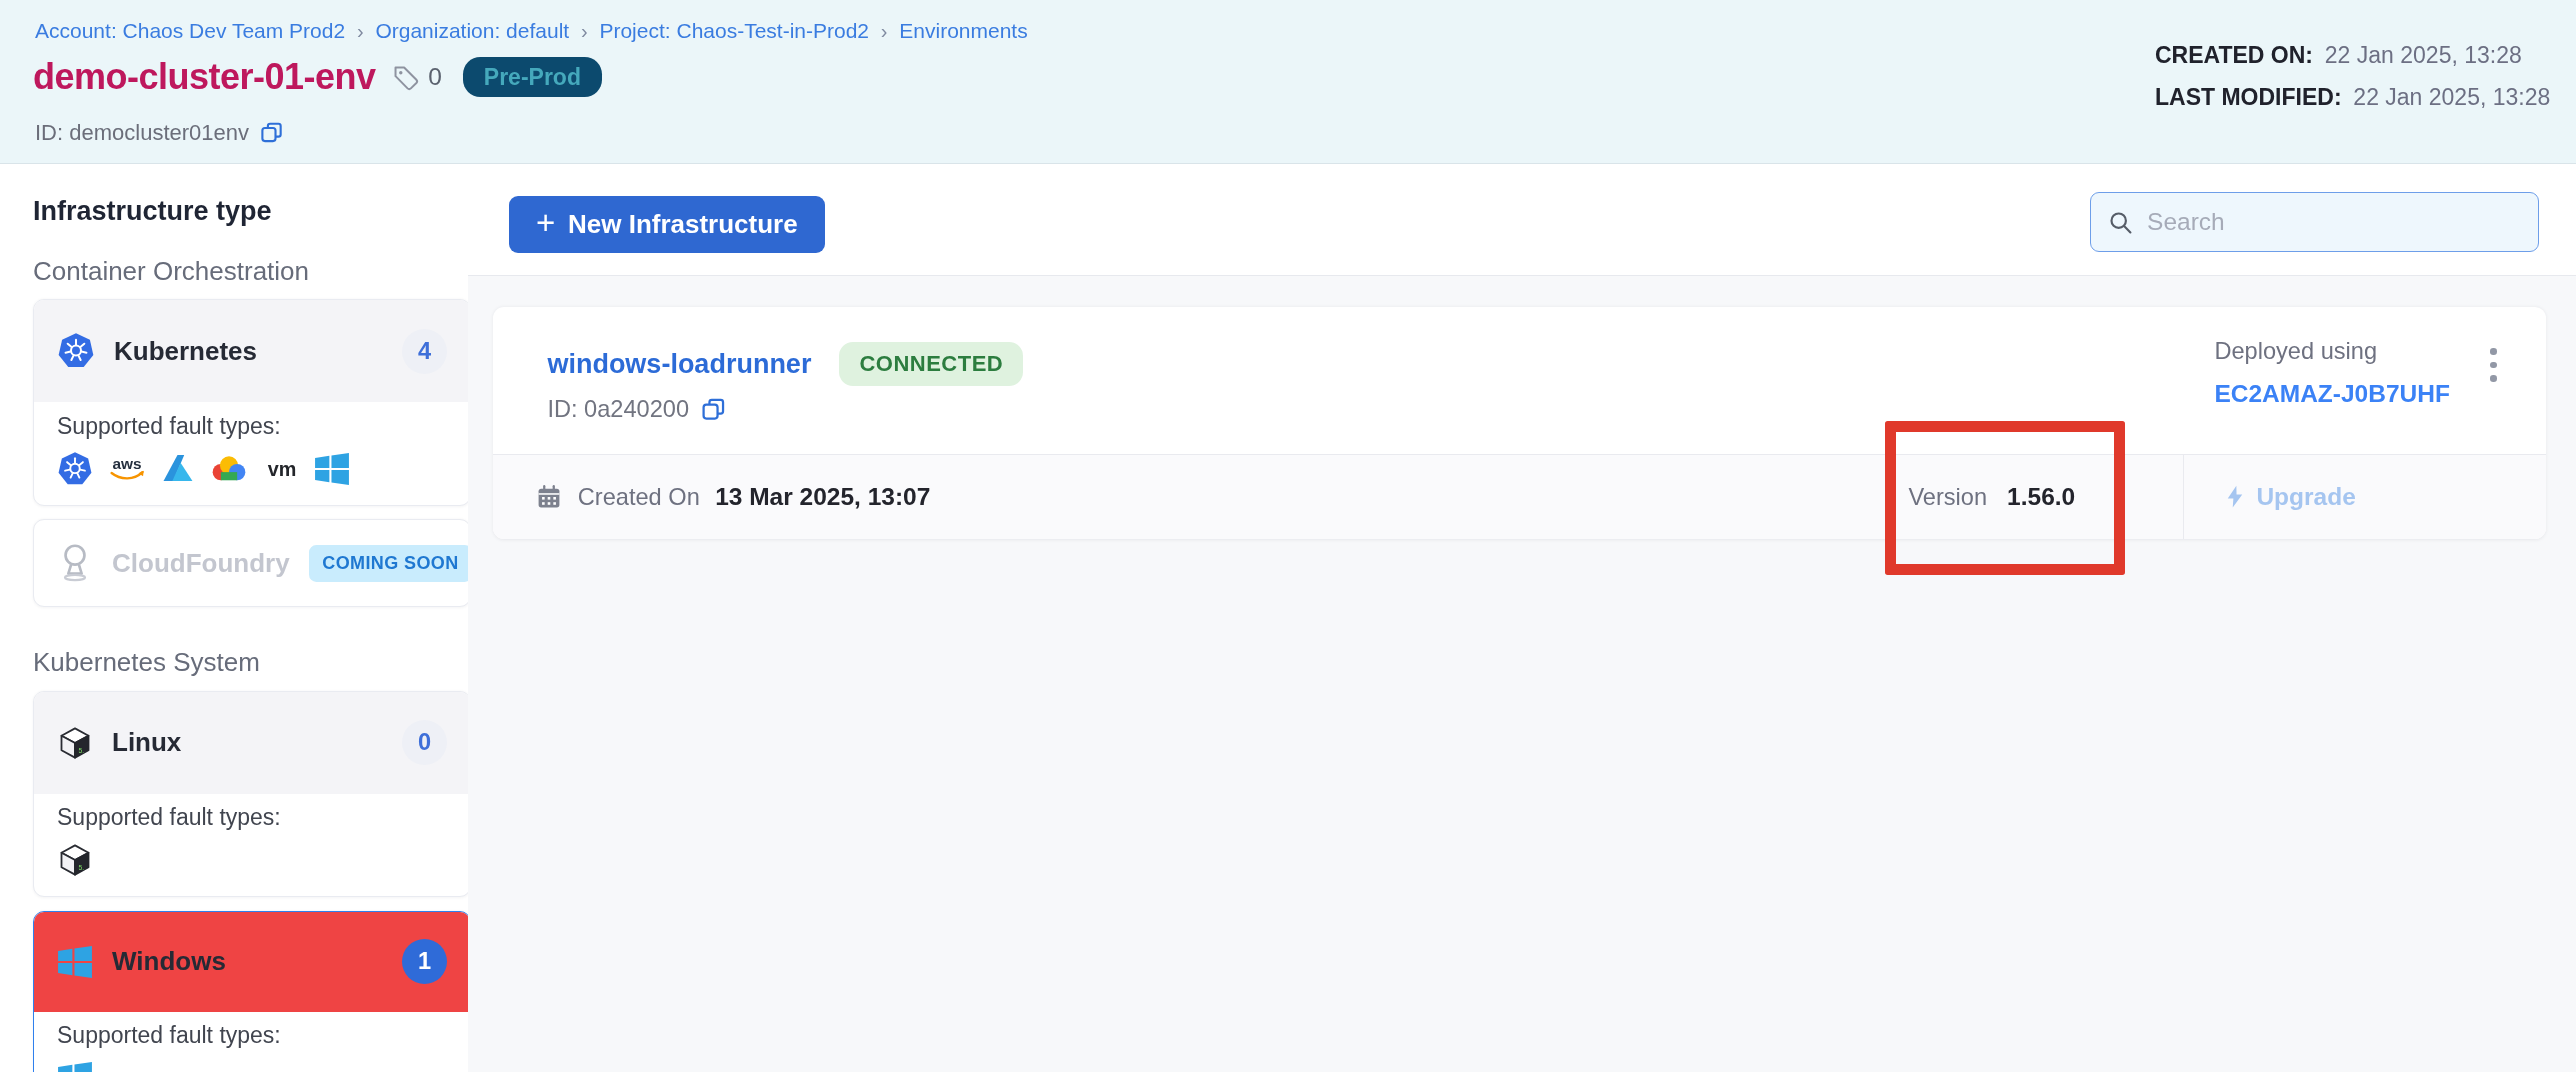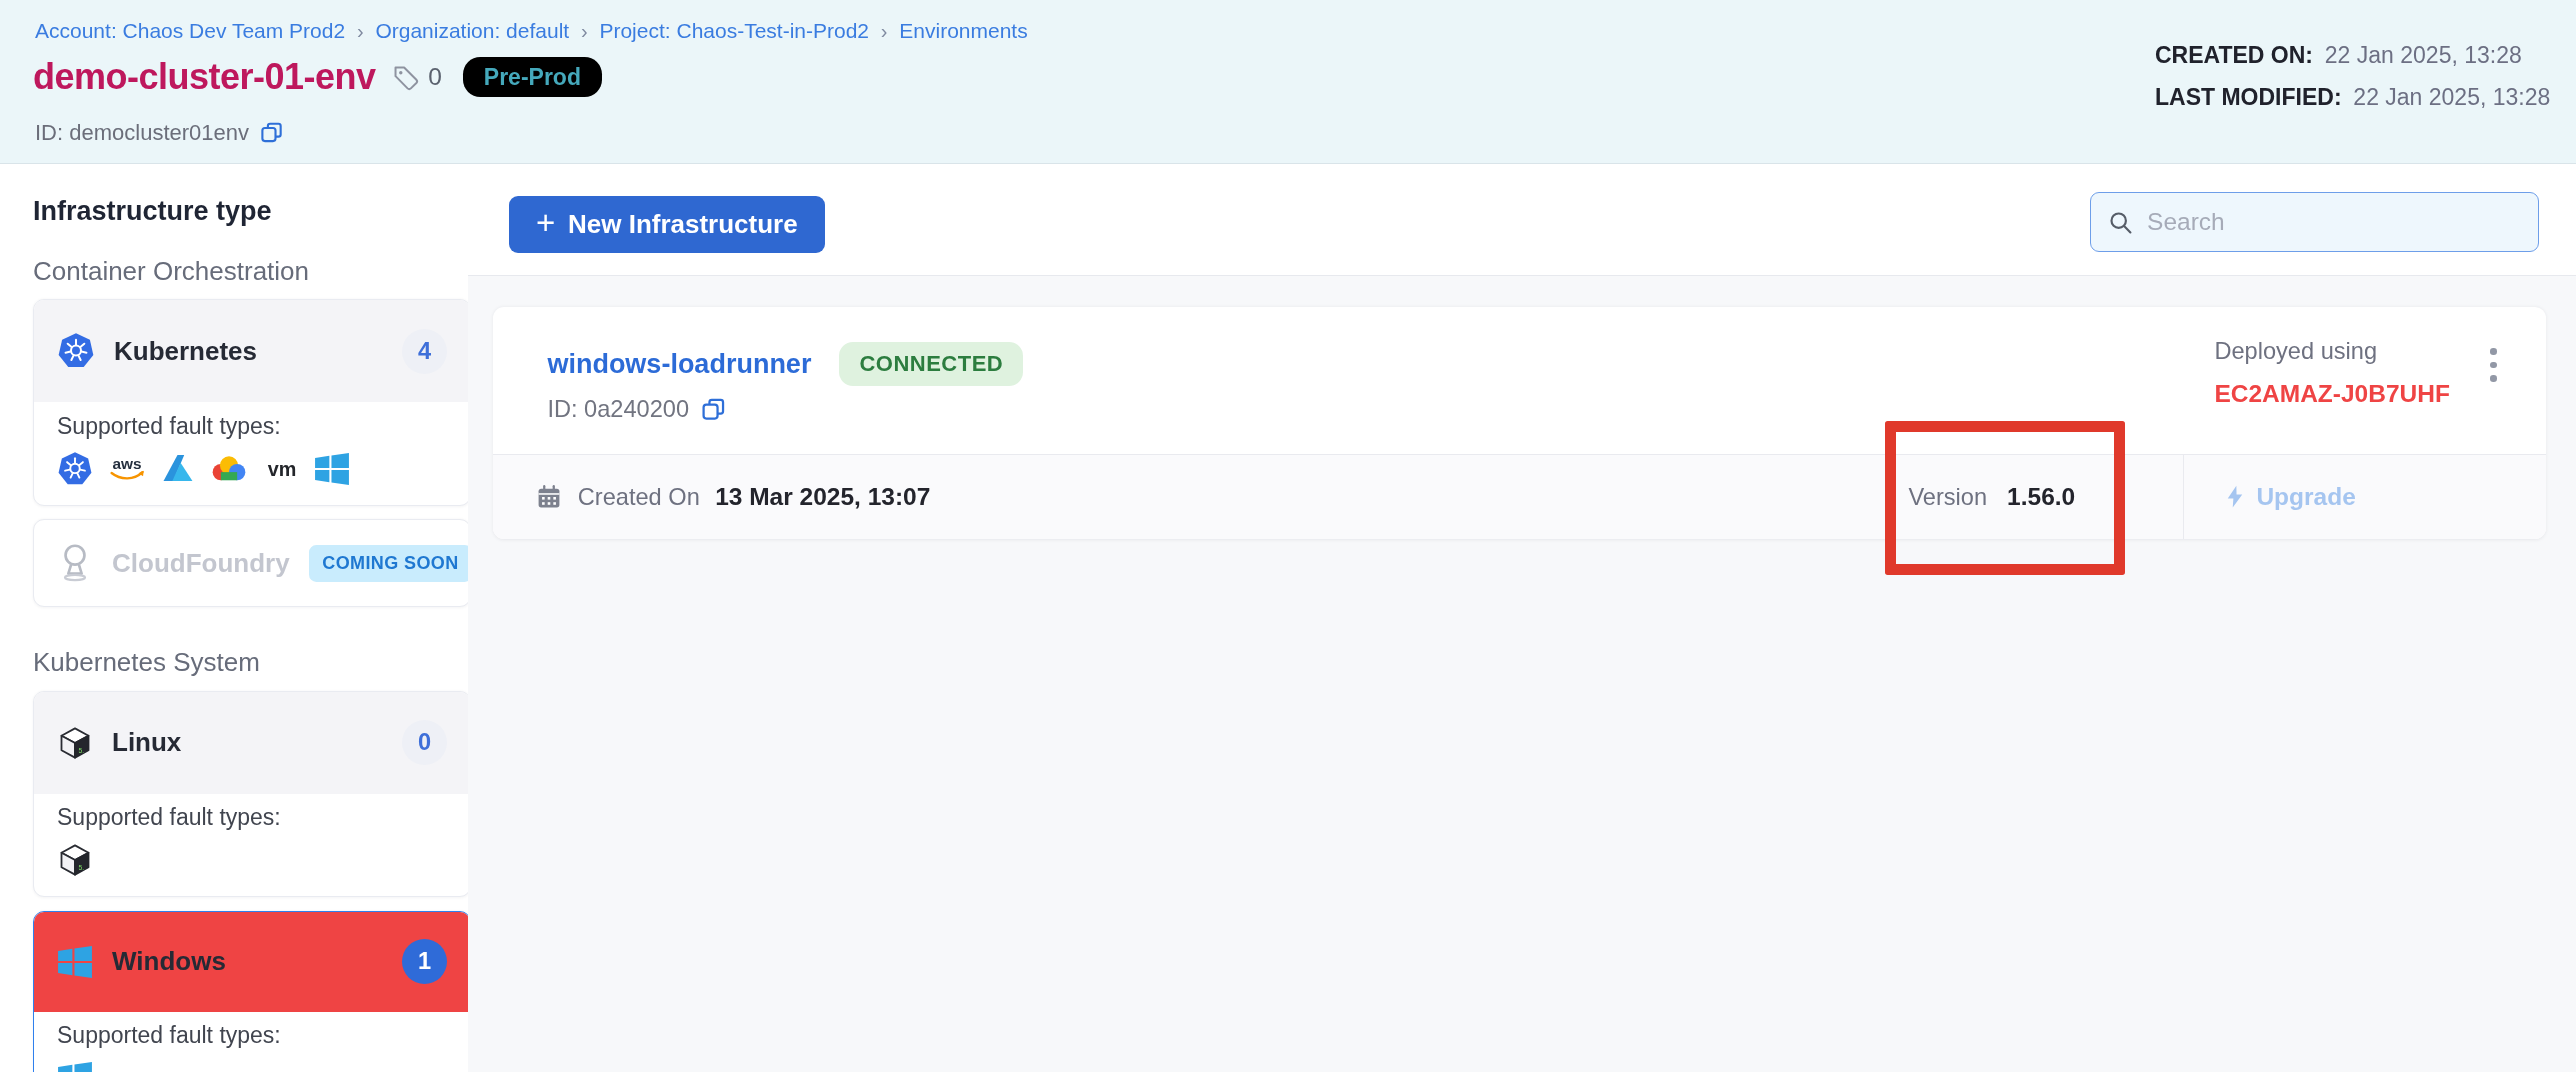--- a/index.html
+++ b/index.html
@@ -9,21 +9,21 @@
 
   
   .header { position: absolute; left: 0; top: 0; right: 0; height: 164px; background: #ebf6f9; border-bottom: 0.9px solid #d9e4e9; }
   .breadcrumb { position: absolute; left: 35px; top: 19px; display: flex; align-items: center; gap: 11.8px; font-size: 21px; white-space: nowrap; }
   .breadcrumb a { color: #3a7ce0; text-decoration: none; cursor: pointer; }
   .breadcrumb .sep { color: #7f8aa0; font-size: 20px; }
   .title-row { position: absolute; left: 33px; top: 56px; display: flex; align-items: center; }
   .page-title { font-size: 36px; font-weight: 700; color: #be185d; letter-spacing: -0.5px; }
   .tag-group { display: flex; align-items: center; gap: 8.2px; margin-left: 15.4px; }
   .tag-count { font-size: 24.5px; color: #5a616e; }
-  .pill { background: #000000; color: #45a9bc; font-size: 23px; font-weight: 700; padding: 6.4px 21px; border-radius: 17.3px; margin-left: 21px; }
+  .pill { background: #0c4a6e; color: #45a9bc; font-size: 23px; font-weight: 700; padding: 6.4px 21px; border-radius: 17.3px; margin-left: 21px; }
   .id-row { position: absolute; left: 35px; top: 120px; display: flex; align-items: center; gap: 10px; font-size: 22px; color: #6b6e7a; }
   .dates { position: absolute; left: 2155px; top: 42px; display: flex; flex-direction: column; gap: 14.5px; font-size: 23px; white-space: nowrap; }
   .date-row { display: flex; gap: 11.8px; }
   .dl { font-weight: 700; color: #20222c; }
   .dv { color: #6c6f83; }
 
   
   .sidebar { position: absolute; left: 0; top: 164px; bottom: 0; width: 508px; background: #fff; border-right: 0.9px solid #e4e7ec; padding: 34px 36px 0 33px; overflow: hidden; }
   .sidebar h2 { font-size: 27px; font-weight: 700; color: #1f2534; line-height: 27px; margin-bottom: 33px; }
   .group-label { font-size: 26px; color: #676c7a; line-height: 26px; margin-bottom: 15.4px; }
@@ -53,21 +53,21 @@
   .search input::placeholder { color: #a6abb8; }
   .list-area { position: absolute; top: 111px; left: 0; right: 0; bottom: 0; background: #f7f8fa; border-top: 0.9px solid #e7e9ee; }
 
   .infra-card { position: absolute; left: 25.4px; top: 31px; width: 2053px; height: 232px; background: #fff; border-radius: 11px; box-shadow: 0 0.9px 3.6px rgba(40,44,63,.08); }
   .name-row { position: absolute; left: 54px; top: 35px; display: flex; align-items: center; gap: 28px; }
   .infra-name { font-size: 27px; font-weight: 700; color: #2c6bd7; text-decoration: none; cursor: pointer; }
   .status-badge { background: #dff2df; color: #2c7d3f; font-size: 22px; font-weight: 700; letter-spacing: 0.5px; padding: 9px 20px; border-radius: 14px; }
   .id-row2 { position: absolute; left: 54px; top: 89px; display: flex; align-items: center; gap: 11px; font-size: 23.6px; color: #717480; }
   .deployed { position: absolute; left: 1721px; top: 31px; }
   .dep-label { font-size: 23.6px; color: #6e7180; margin-bottom: 14.5px; }
-  .dep-value { font-size: 24.5px; font-weight: 700; color: #ef4444; text-decoration: none; cursor: pointer; }
+  .dep-value { font-size: 24.5px; font-weight: 700; color: #3b82f6; text-decoration: none; cursor: pointer; }
   .kebab { position: absolute; right: 35px; top: 36px; width: 36px; height: 44px; display: flex; flex-direction: column; align-items: center; justify-content: center; gap: 7.3px; cursor: pointer; background: none; border: none; }
   .kebab i { width: 6.4px; height: 6.4px; border-radius: 50%; background: #9298a6; }
   .card-footer { position: absolute; left: 0; right: 0; bottom: 0; height: 85px; background: #fafafc; border-top: 0.9px solid #e9eaef; border-radius: 0 0 11px 11px; }
   .footer-left { position: absolute; left: 43px; top: 0; bottom: 0; display: flex; align-items: center; gap: 15.4px; }
   .f-gray { font-size: 23.6px; color: #6e7180; }
   .f-dark { font-size: 24.5px; font-weight: 700; color: #23242c; }
   .version-group { position: absolute; left: 1415px; top: 0; bottom: 0; display: flex; align-items: center; gap: 20px; }
   .upgrade-cell { position: absolute; left: 1690px; right: 0; top: 0; bottom: 0; border-left: 0.9px solid #e9eaef; display: flex; align-items: center; gap: 10px; padding-left: 40px; color: #a5c5f0; font-size: 24.5px; font-weight: 600; }
 
   .annotation-box { position: absolute; left: 1885px; top: 421px; width: 240px; height: 154px; border: 11.8px solid #e0392b; border-radius: 2.7px; z-index: 20; pointer-events: none; }

